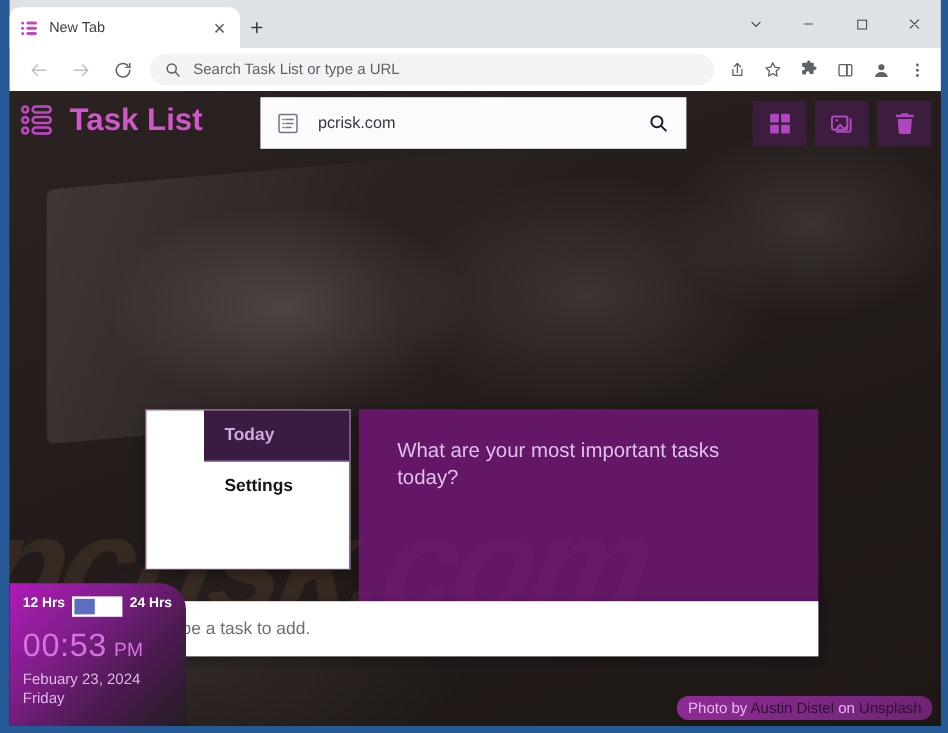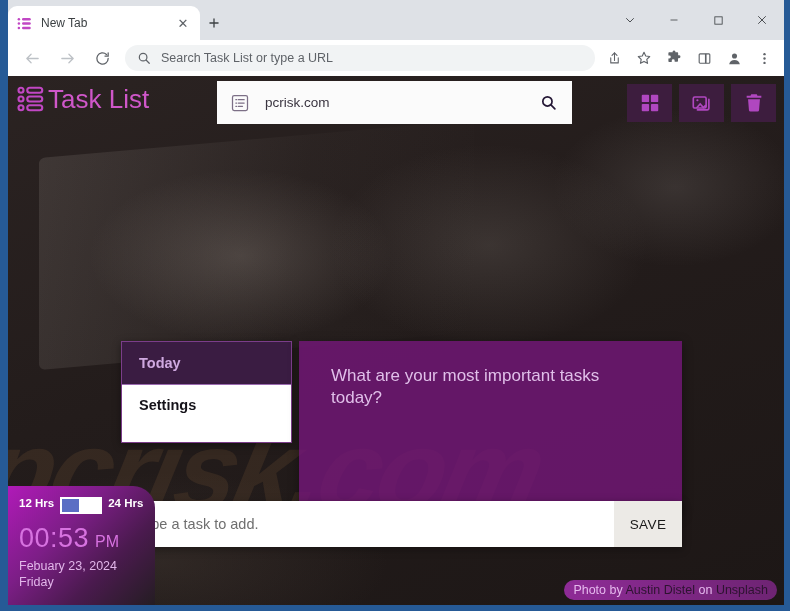--- a/index.html
+++ b/index.html
@@ -141,21 +141,21 @@
     white-space: nowrap;
     user-select: none;
   }
 
   
   #app-header {
     position: absolute; left: 0; top: 0; width: 776px; height: 58px;
   }
   #brand {
     position: absolute; left: 8px; top: 8px;
-    display: flex; align-items: flex-start; gap: 2px;
+    display: flex; align-items: flex-end; gap: 12px; font-weight: bold;
   }
   #brand-icon { width: 30px; height: 30px; flex: 0 0 30px; }
   #brand-title {
     font-size: 26px; color: #cf57c9;
     font-family: "Liberation Sans", sans-serif;
   }
   #app-search {
     position: absolute; left: 209px; top: 5px;
     width: 355px; height: 43px;
     background: #fbfbfb;
@@ -176,24 +176,25 @@
     width: 45px; height: 38px;
     background: #3d1d3e;
     display: flex; align-items: center; justify-content: center;
     color: #b047c0;
   }
   .app-action svg { width: 22px; height: 22px; }
 
   
   #menu-card {
     position: absolute; left: 113px; top: 265px;
-    width: 171px; height: 102px;
+    width: 171px; height: 134px;
     background: #ffffff;
     border: 1px solid #7b3d8a;
     box-shadow: 0 2px 8px rgba(0,0,0,.4);
+    padding-left: 48px;
   }
   .menu-item {
     height: 41.6px;
     display: flex; align-items: center;
     padding-left: 17px;
     font-size: 14.5px; font-weight: bold;
     color: #15131a;
   }
   .menu-item.active {
     background: #3a1c42;
@@ -480,21 +481,20 @@
         <span>Settings</span>
       </div>
     </div>
 
     <div id="prompt-card">
       <div id="prompt-text">What are your most important tasks today?</div>
     </div>
 
     <div id="addrow">
       <input id="task-input" type="text" placeholder="Type a task to add." style="">
-      <button id="save-button">SAVE</button>
     </div>
 
     <div id="clock-widget">
       <div id="clock-toggle-row">
         <span class="hrs-label">12 Hrs</span>
         <span id="hrs-toggle">
           <span id="hrs-knob"></span>
         </span>
         <span class="hrs-label">24 Hrs</span>
       </div>

